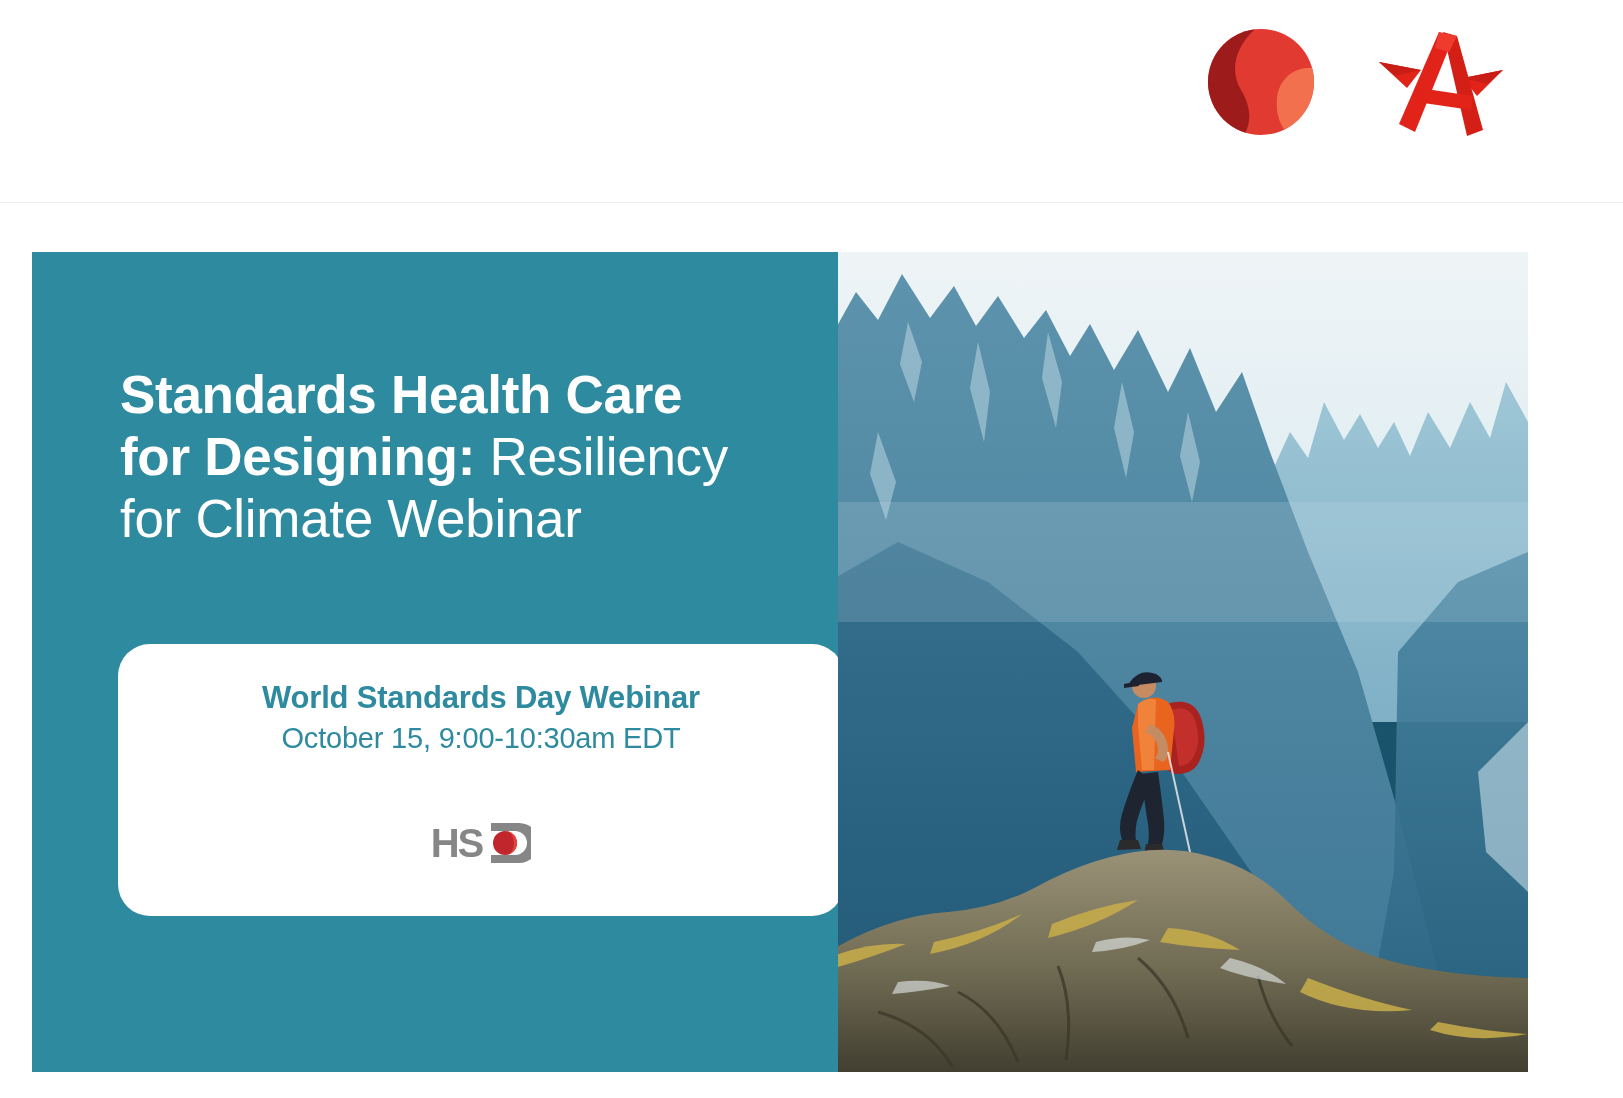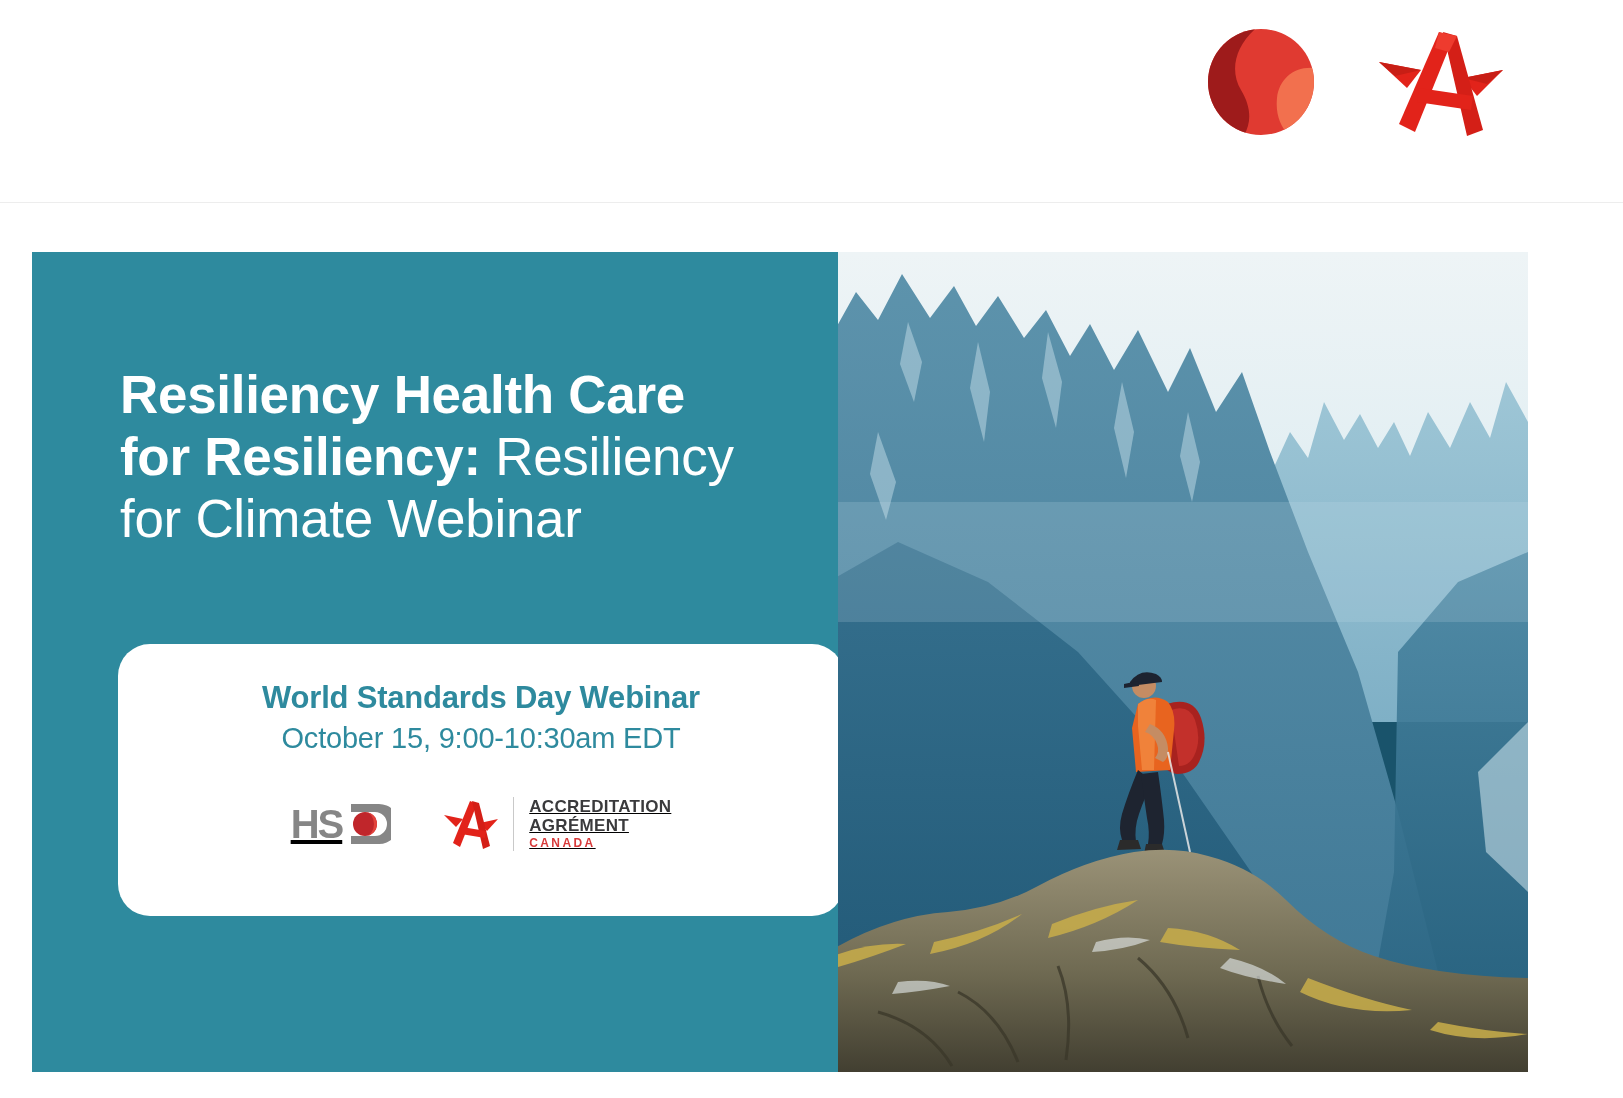--- a/index.html
+++ b/index.html
@@ -111,26 +111,25 @@
     margin: 0 0 6px 0;
   }
   .card-sub {
     color: #2E8A9E;
     font-size: 29px;
     font-weight: 400;
     letter-spacing: -0.2px;
     margin: 3px;
   }
   .card-logos {
-    margin-top: 42px;
+    margin-top: 66px;
     display: flex;
     align-items: center;
     justify-content: center;
     gap: 52px;
-    text-decoration: underline;
   }
 
   
   .hso-word {
     display: flex;
     align-items: center;
     height: 44px;
   }
   .hso-text {
     font-size: 40px;
@@ -230,59 +229,42 @@
     </div>
 
   </div>
 </div>
 
 <div class="banner">
 
   <div class="panel-left">
 
     <div class="title">
-      <span class="strong">Resiliency Health Care</span><br>
-      <span class="strong">for Resiliency:</span><span> Resiliency</span><br>
+      <span class="strong">Standards Health Care</span><br>
+      <span class="strong">for Designing:</span><span> Resiliency</span><br>
       <span>for Climate Webinar</span>
     </div>
 
     <div class="card">
       <p class="card-title">World Standards Day Webinar</p>
       <p class="card-sub">October 15, 9:00-10:30am EDT</p>
 
       <div class="card-logos">
 
         <div class="hso-word">
           <span class="hso-text">HS</span>
           <span class="hso-o">
             <svg viewBox="0 0 46 44" xmlns="http://www.w3.org/2000/svg" aria-hidden="true">
               <path d="M6 2 L34 2 A20 20 0 0 1 34 42 L6 42 L6 34 L30 34 A12 12 0 0 0 30 10 L6 10 Z" fill="#868686"></path>
               <circle cx="20" cy="22" r="12" fill="#C0262B"></circle>
               <path d="M20 10 A12 12 0 0 1 20 34 A9 12 0 0 0 20 10 Z" fill="#E2433C"></path>
             </svg>
           </span>
         </div>
 
-        <div class="ac-lockup">
-          <span class="ac-star-small">
-            <svg viewBox="0 0 56 50" xmlns="http://www.w3.org/2000/svg" aria-hidden="true">
-              <path d="M1 16 L20 20 L13 28 Z" fill="#E2231A"></path>
-              <path d="M55 20 L37 24 L44 32 Z" fill="#E2231A"></path>
-              <path d="M27 2 L34 5 L17 48 L10 44 Z" fill="#E2231A"></path>
-              <path d="M29 2 L36 4 L47 47 L40 50 Z" fill="#D41F17"></path>
-              <path d="M19 28 L43 32 L42 39 L18 35 Z" fill="#E2231A"></path>
-            </svg>
-          </span>
-          <span class="ac-divider"></span>
-          <span class="ac-words">
-            <div class="ac-line1">ACCREDITATION</div>
-            <div class="ac-line2">AGRÉMENT</div>
-            <div class="ac-line3">CANADA</div>
-          </span>
-        </div>
 
       </div>
     </div>
   </div>
 
   <div class="panel-right">
     <div class="photo">
       <div class="sky"></div>
       <svg viewBox="0 0 690 820" preserveAspectRatio="none" xmlns="http://www.w3.org/2000/svg" aria-hidden="true">
         <defs>

